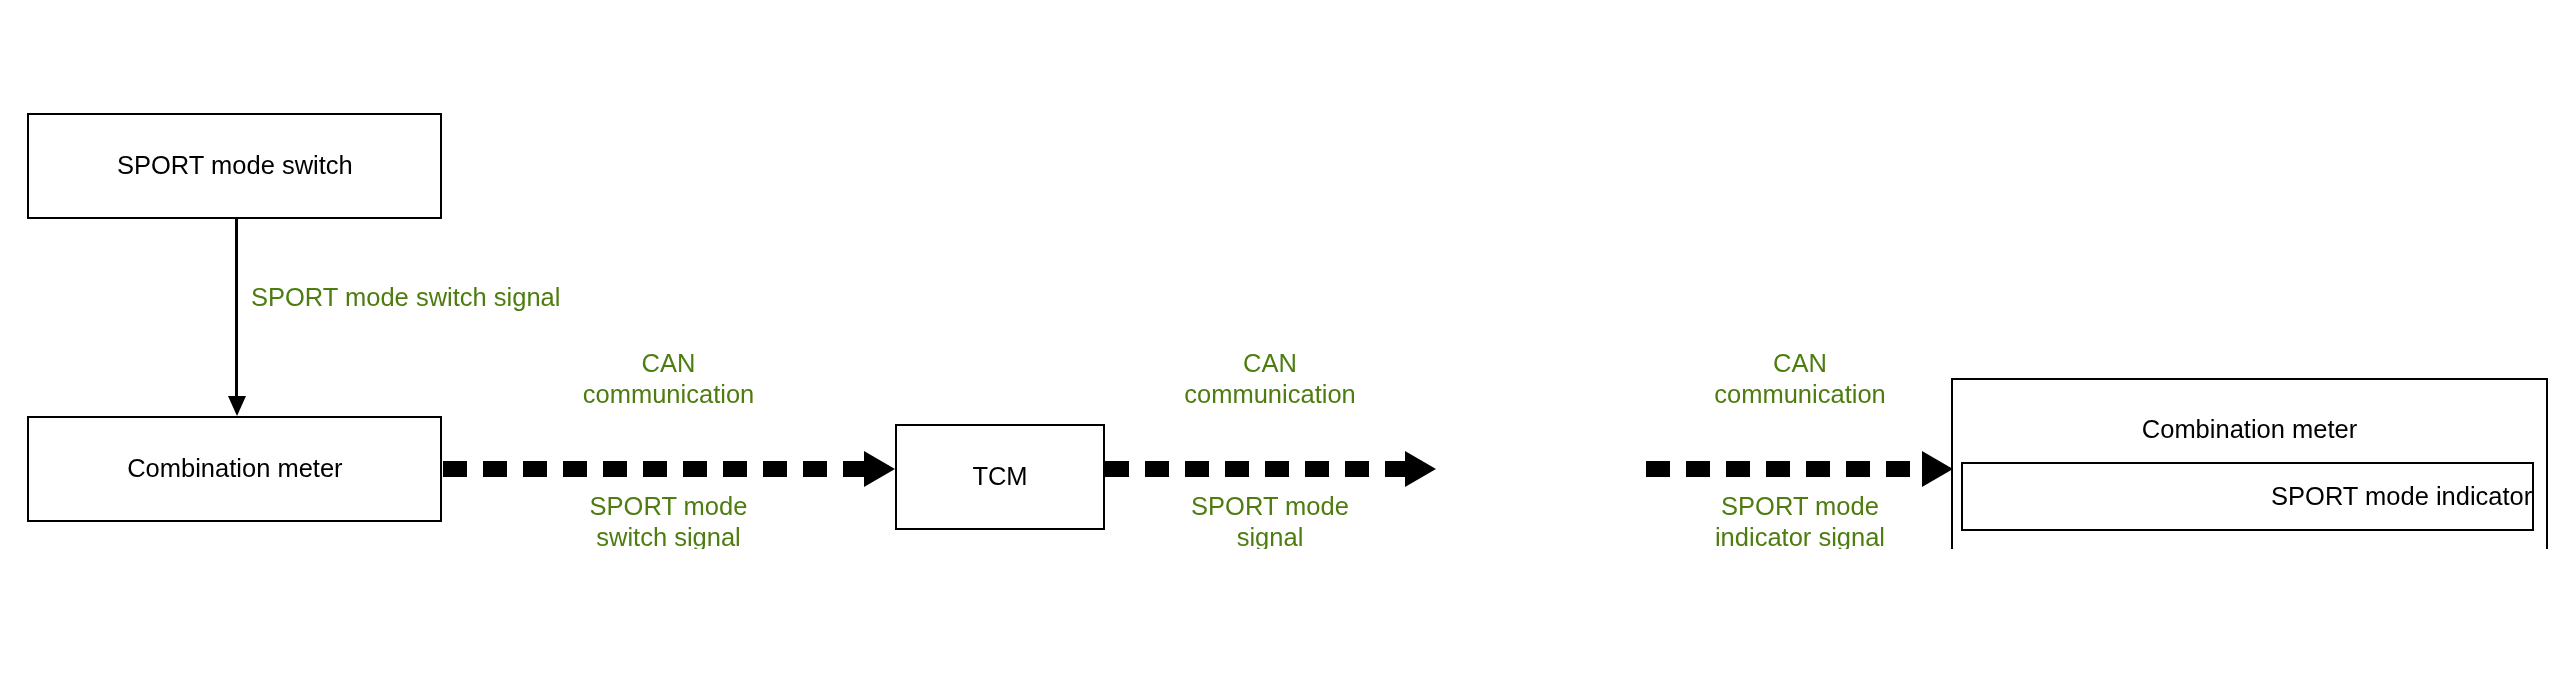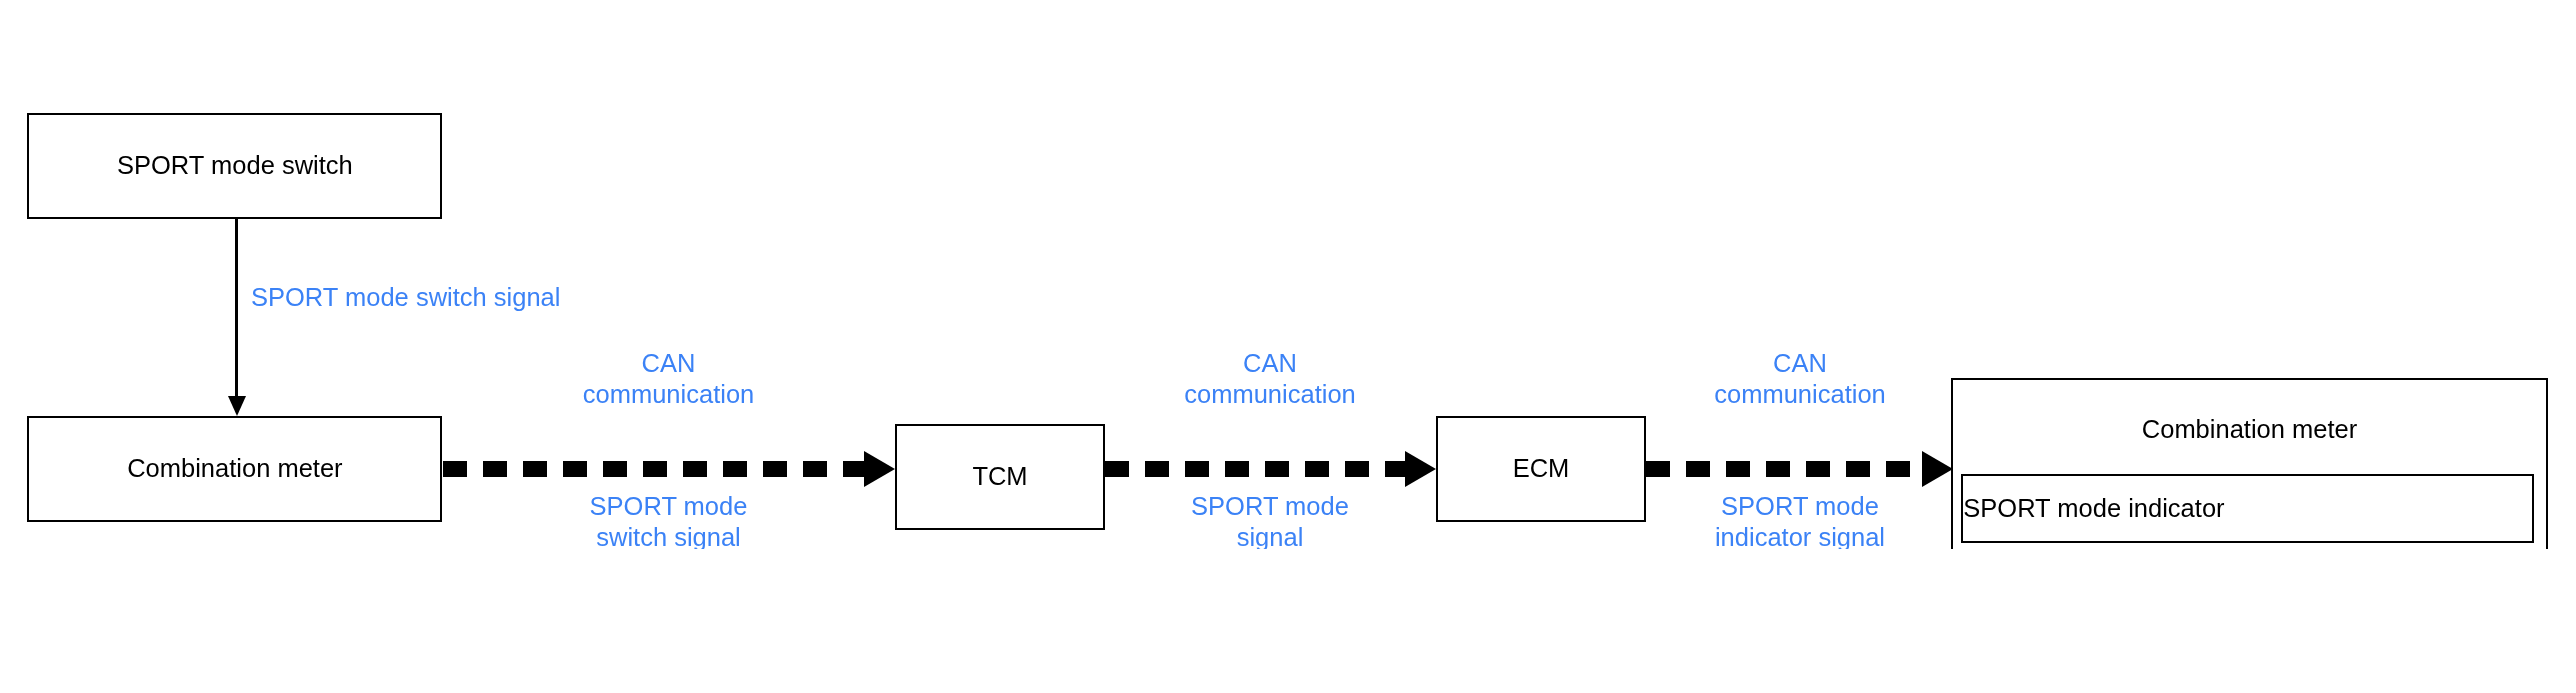--- a/index.html
+++ b/index.html
@@ -37,30 +37,29 @@
     color: #000;
     white-space: nowrap;
   }
   .inner-node {
     position: absolute;
     box-sizing: border-box;
     border: 2.6px solid #000000;
     background: #ffffff;
     display: flex;
     align-items: center;
-    justify-content: flex-start;
-    margin-top: 12px;
+    justify-content: flex-end;
   }
 
   
   .caption {
     position: absolute;
     font-size: 25.5px;
     line-height: 31px;
-    color: #3b82f6;
+    color: #4d7c0f;
     white-space: pre-line;
     text-align: center;
   }
   .caption.left-align {
     text-align: left;
     white-space: nowrap;
   }
 
   
   .v-arrow {
@@ -157,23 +156,20 @@
 
   <div class="can-arrow" style="left:1105px; top:451px; width:331px;">
     <div class="bar" style="width:300px;"></div>
     <div class="head"></div>
   </div>
   <div class="caption" style="left:1079px; top:348px; width:382px;">CAN
 communication</div>
   <div class="caption" style="left:1079px; top:491px; width:382px;">SPORT mode
 signal</div>
 
-  <div class="node" style="left:1436px; top:416px; width:210px; height:106px;">
-    <span class="node-label">ECM</span>
-  </div>
 
   <div class="can-arrow" style="left:1646px; top:451px; width:307px;">
     <div class="bar" style="width:276px;"></div>
     <div class="head"></div>
   </div>
   <div class="caption" style="left:1609px; top:348px; width:382px;">CAN
 communication</div>
   <div class="caption" style="left:1609px; top:491px; width:382px;">SPORT mode
 indicator signal</div>
 

